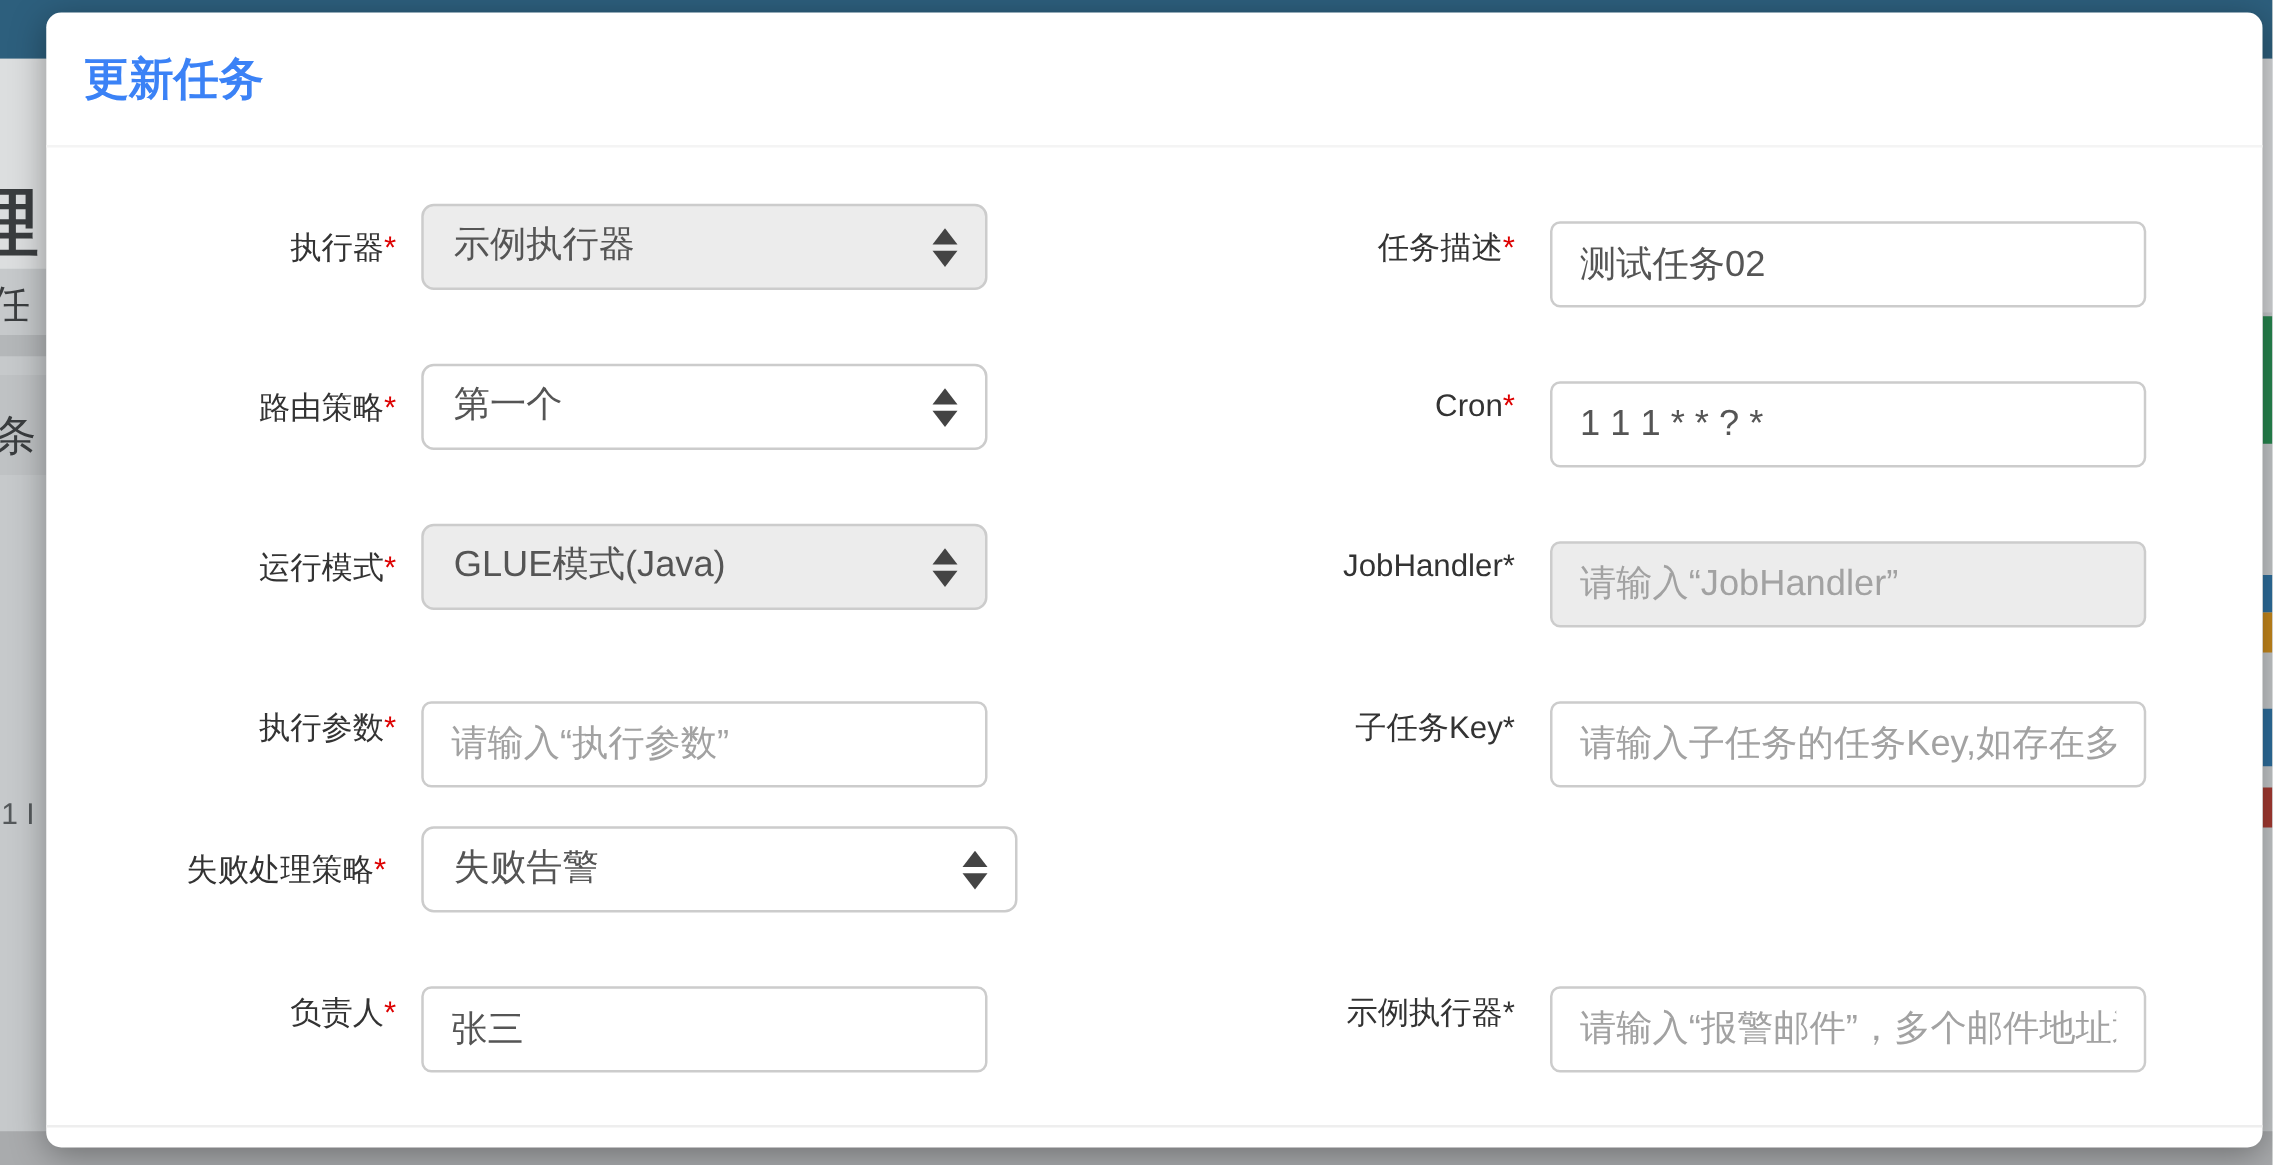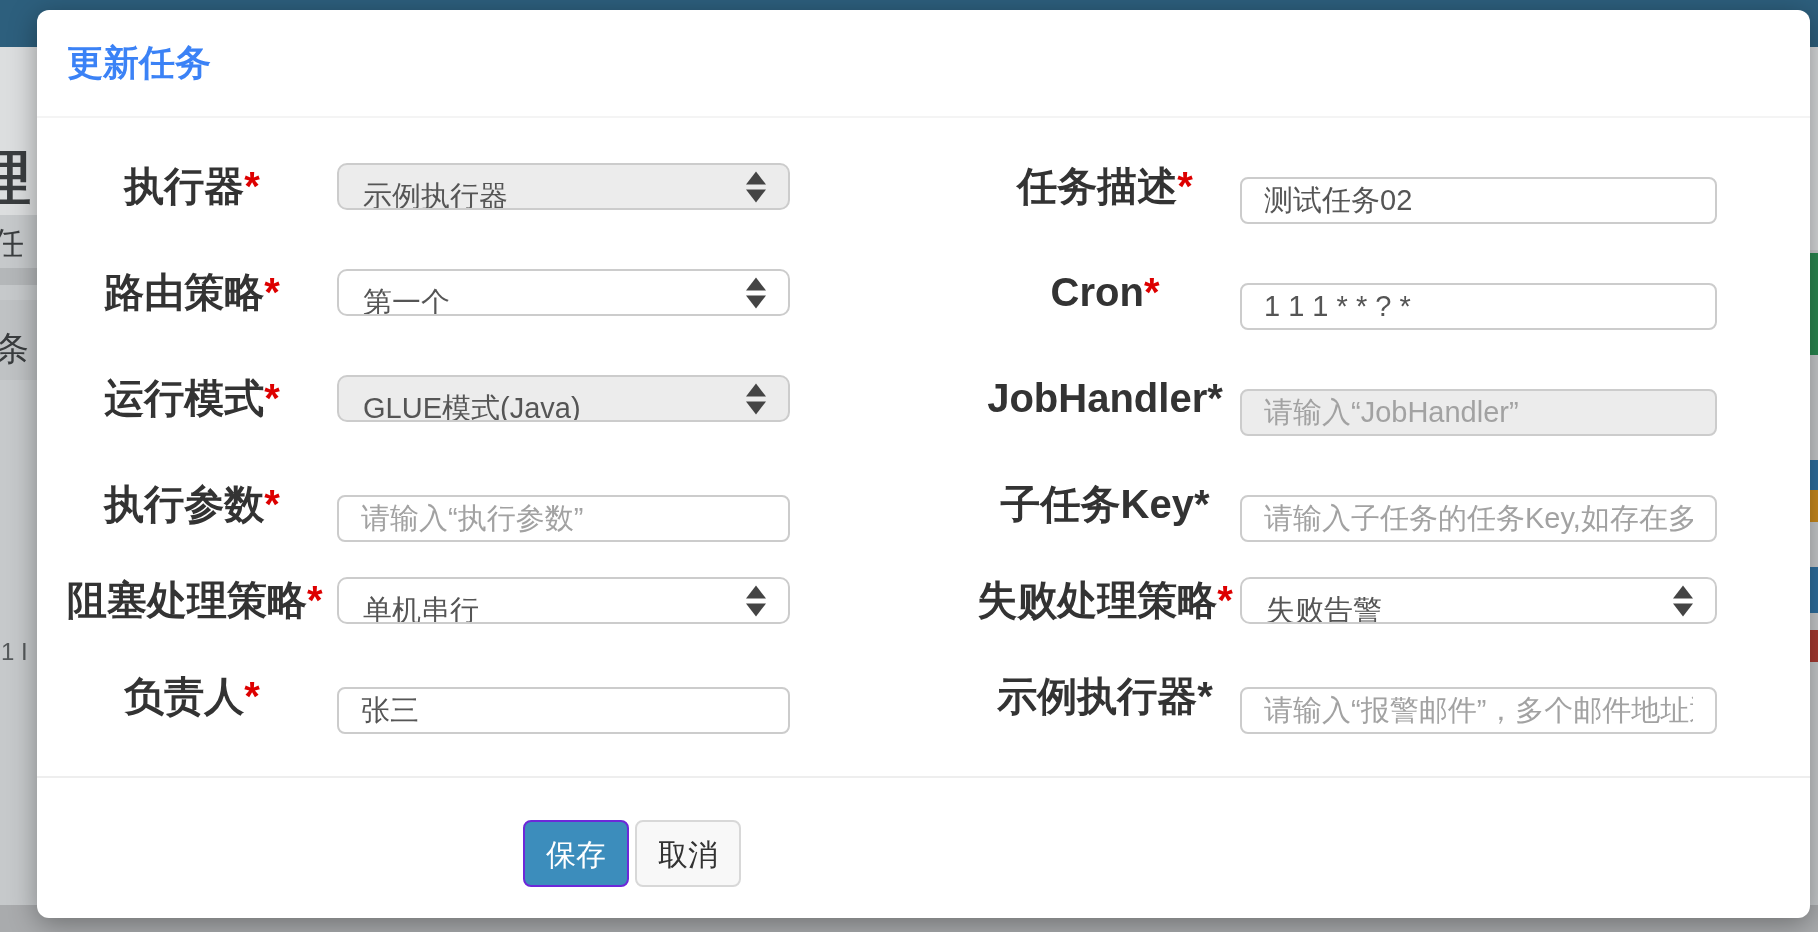--- a/index.html
+++ b/index.html
@@ -23,26 +23,26 @@
     background:#ffffff;border-radius:12px;z-index:10;
     box-shadow:0 6px 28px rgba(0,0,0,.35);
   }
   .modal-header{height:108px;border-bottom:2px solid #f4f4f4;display:flex;align-items:center;padding:0 30px;box-sizing:border-box;}
   .modal-title{font-size:36px;font-weight:700;color:#3b82f6;}
   .modal-body{padding:31px 30px 0 30px;}
   .form-row{display:flex;margin-bottom:31px;}
   .fgroup{display:flex;align-items:center;}
   .fgroup.gl{width:903px;}
   .fgroup.gr{flex:1;}
-  .flabel{font-size:40px;font-weight:700;color:#333;text-align:center;box-sizing:border-box;white-space:nowrap;}
+  .flabel{font-size:25px;font-weight:400;color:#333;text-align:right;box-sizing:border-box;white-space:nowrap;}
   .gl .flabel{width:270px;padding-right:20px;}
-  .gr .flabel{width:270px;}
+  .gr .flabel{width:270px;padding-right:28px;}
   .req{color:#dd0000;}
   .fcontrol{
-    height:47px;border:2px solid #ccc;border-radius:8px;box-sizing:border-box;
+    height:69px;border:2px solid #ccc;border-radius:8px;box-sizing:border-box;
     font-size:29px;color:#555;background:#fff;position:relative;
     white-space:nowrap;overflow:hidden;
   }
   .gl .fcontrol{width:453px;}
   .gr .fcontrol{width:477px;}
   .fcontrol.disabled{background:#ececec;}
   .sel{border-radius:10px;}
   .fvalue{display:block;line-height:63px;padding:0 60px 0 24px;overflow:hidden;}
   input.fcontrol{padding:0 22px;outline:none;font-family:"Liberation Sans","DejaVu Sans",sans-serif;margin-top:28px;}
   input.fcontrol::placeholder{color:#a2a2a2;opacity:1;}
@@ -144,30 +144,20 @@
         <label class="flabel"><span>执行参数</span><span class="req">*</span></label>
         <input class="fcontrol" placeholder="请输入“执行参数”" style="">
       </div>
       <div class="fgroup gr">
         <label class="flabel"><span>子任务Key*</span><span class="req"></span></label>
         <input class="fcontrol" placeholder="请输入子任务的任务Key,如存在多个逗号分隔" style="">
       </div>
     </div>
 
     <div class="form-row">
-      <div class="fgroup gl">
-        <label class="flabel"><span>阻塞处理策略</span><span class="req">*</span></label>
-        <div class="fcontrol sel">
-          <span class="fvalue">单机串行</span>
-          <span class="arrows">
-              <i class="up"></i>
-              <i class="dn"></i>
-            </span>
-        </div>
-      </div>
       <div class="fgroup gr">
         <label class="flabel"><span>失败处理策略</span><span class="req">*</span></label>
         <div class="fcontrol sel">
           <span class="fvalue">失败告警</span>
           <span class="arrows">
               <i class="up"></i>
               <i class="dn"></i>
             </span>
         </div>
       </div>

